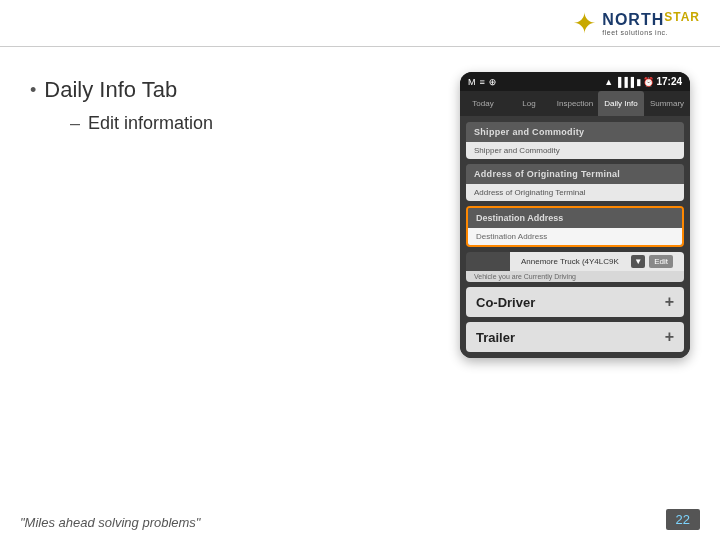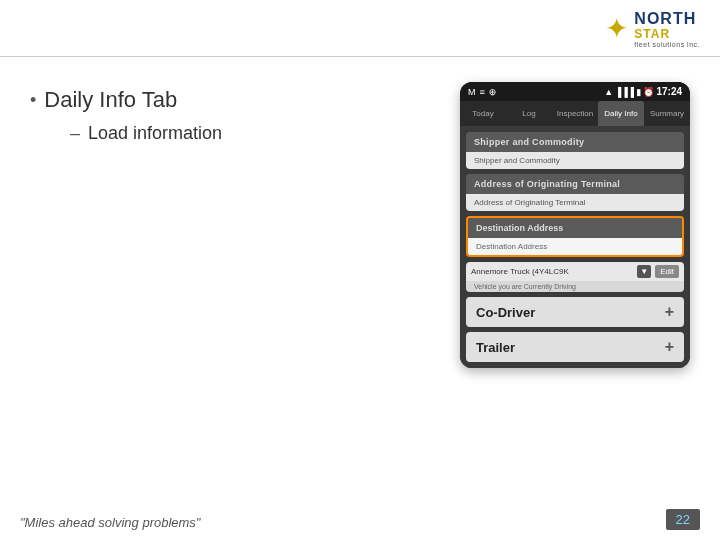--- a/index.html
+++ b/index.html
@@ -179,22 +179,23 @@
     .vehicle-row {
       background: #4a4a4a;
       border-radius: 4px;
       overflow: hidden;
     }
 
     .vehicle-input-area {
       display: flex;
       align-items: center;
       background: #e8e8e8;
-      padding: 3px 5px;
+      padding: 3px 11px;
       gap: 4px;
+      margin-left: 44px;
     }
 
     .vehicle-text {
       flex: 1;
       font-size: 8px;
       color: #333;
       white-space: nowrap;
       overflow: hidden;
       text-overflow: ellipsis;
     }
@@ -306,39 +307,39 @@
       letter-spacing: 0.5px;
     }
   </style>
 </head>
 <body>
 
 <div class="top-bar">
   <div class="ns-logo">
     <div class="star-shape">✦</div>
     <div class="logo-text-stack">
-      <div style="display:flex; gap:0;flex-direction:column;">
+      <div style="display:flex; gap:0;">
         <span class="north-text">NORTH</span>
         <span class="star-text">STAR</span>
       </div>
       <span class="fleet-text">fleet solutions inc.</span>
     </div>
   </div>
 </div>
 
 <div class="main-content">
 
   <div class="left-section">
     <div class="bullet-heading">
       <span class="bullet-dot">•</span>
       <span>Daily Info Tab</span>
     </div>
     <div class="sub-item">
       <span class="dash">–</span>
-      <span>Load information</span>
+      <span>Edit information</span>
     </div>
   </div>
 
   <div class="phone-mockup">
 
     <div class="phone-status-bar">
       <div class="status-left">
         <span style="font-size:9px;">M</span>
         <span>≡</span>
         <span>⊕</span>

